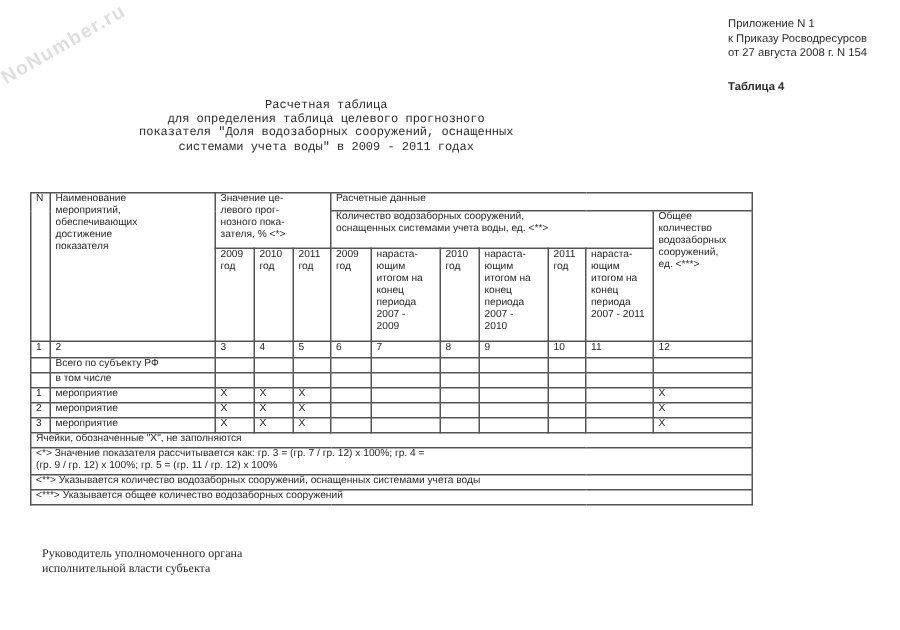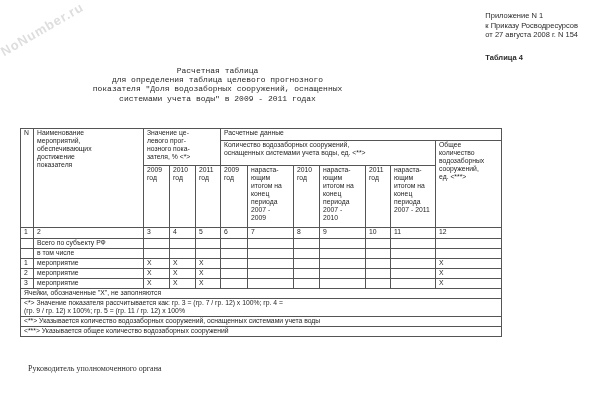--- a/index.html
+++ b/index.html
@@ -199,15 +199,16 @@
       <td colspan="12">&lt;**&gt; Указывается количество водозаборных сооружений, оснащенных системами учета воды</td>
     </tr>
     <tr>
       <td colspan="12">&lt;***&gt; Указывается общее количество водозаборных сооружений</td>
     </tr>
   </tbody>
     </table>
 
   <div class="sig">
     <div>Руководитель уполномоченного органа</div>
+    <div>исполнительной власти субъекта</div>
   </div>
 
 </div>
 
 </body></html>

